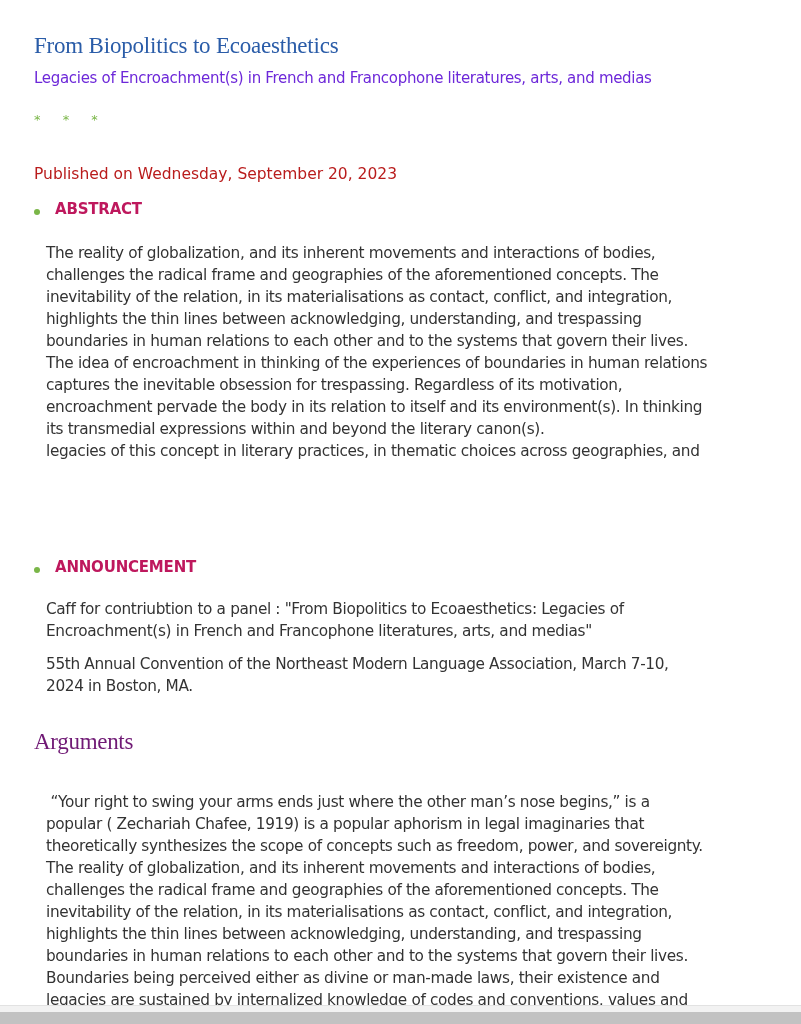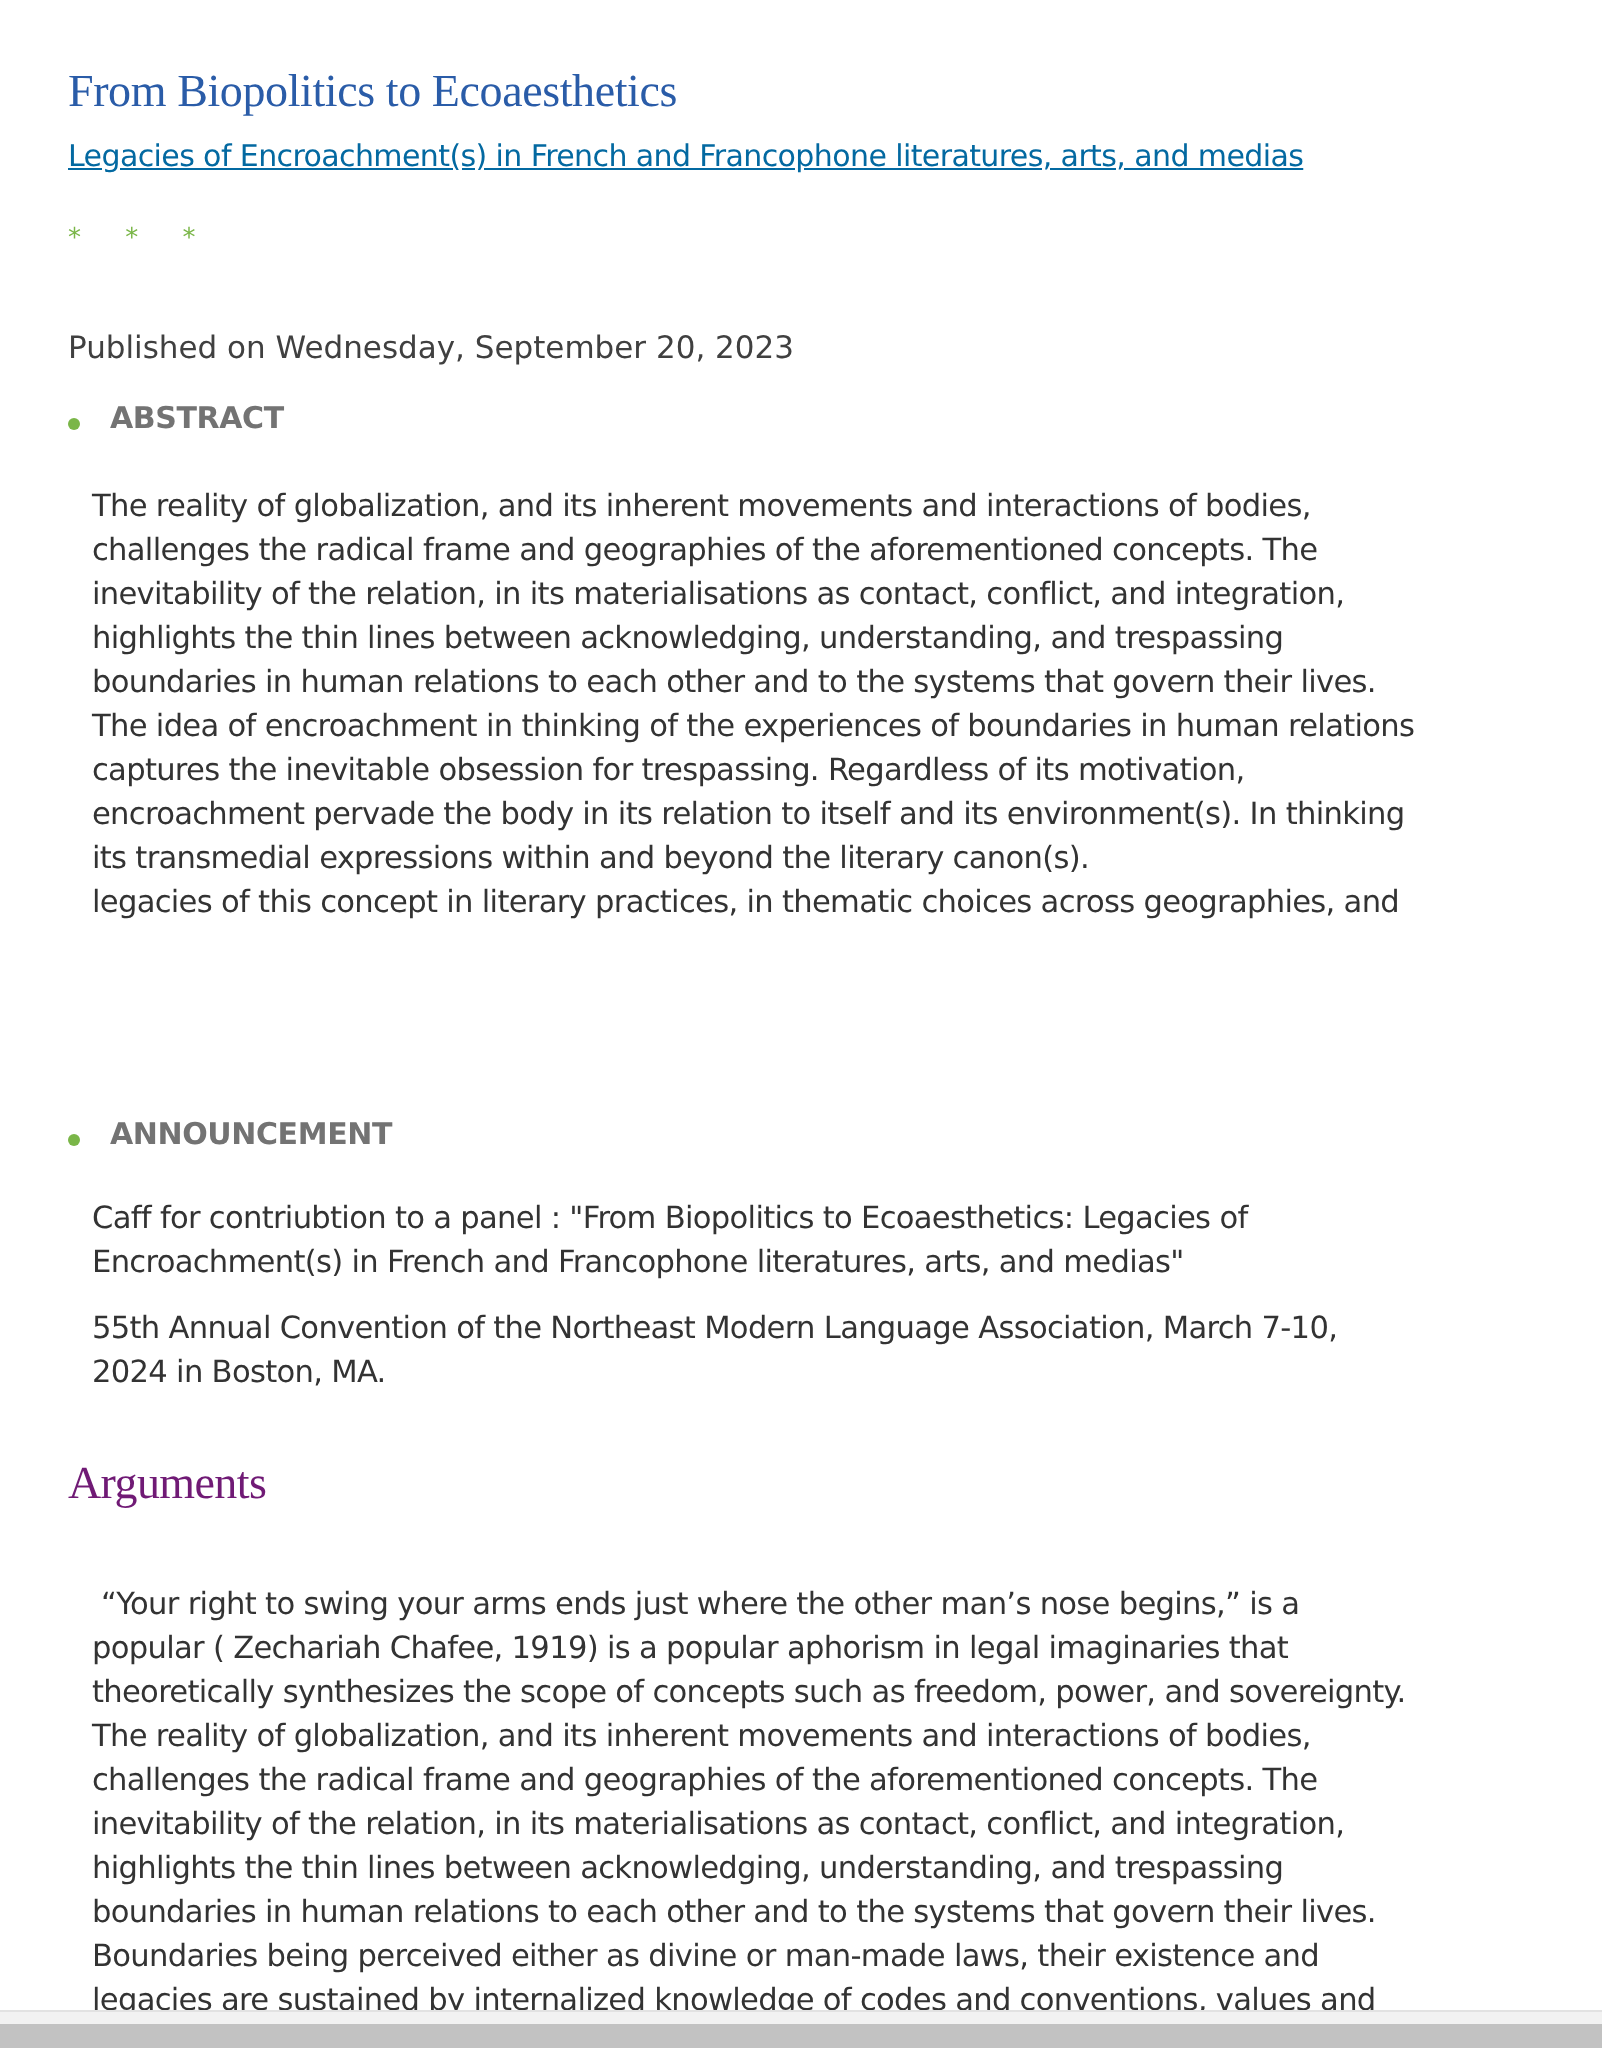--- a/index.html
+++ b/index.html
@@ -9,33 +9,33 @@
       color: #333333;
     }
     .page { position: absolute; left: 34px; top: 0; width: 740px; }
     .title {
       position: absolute; top: 33px; left: 0;
       font-size: 23px; color: #2a5ca8; font-weight: normal; letter-spacing: -0.2px;
       white-space: nowrap;
     }
     .subtitle {
       position: absolute; top: 69px; left: 0;
-      font-size: 15px; color: #0369a1; white-space: nowrap; letter-spacing: -0.3px; text-decoration: underline;
+      font-size: 15px; color: #6d28d9; white-space: nowrap; letter-spacing: -0.3px;
     }
     .stars {
       position: absolute; top: 112px; left: 0;
       font-size: 13px; color: #7ab648; letter-spacing: 9px;
     }
     .published {
       position: absolute; top: 165px; left: 0;
-      font-size: 15.5px; color: #404040; white-space: nowrap;
+      font-size: 15.5px; color: #b91c1c; white-space: nowrap;
     }
     .section-head {
       position: absolute; left: 0;
-      font-size: 15px; font-weight: bold; color: #737373; white-space: nowrap;
+      font-size: 15px; font-weight: bold; color: #be185d; white-space: nowrap;
       letter-spacing: -0.2px;
     }
     .section-head .bullet {
       display: inline-block; width: 6px; height: 6px; border-radius: 50%;
       background: #7ab648; margin-right: 15px; vertical-align: -1px;
     }
     .abstract-head { top: 200px; }
     .announce-head { top: 558px; }
     .para {
       position: absolute; left: 12px; width: 740px;

